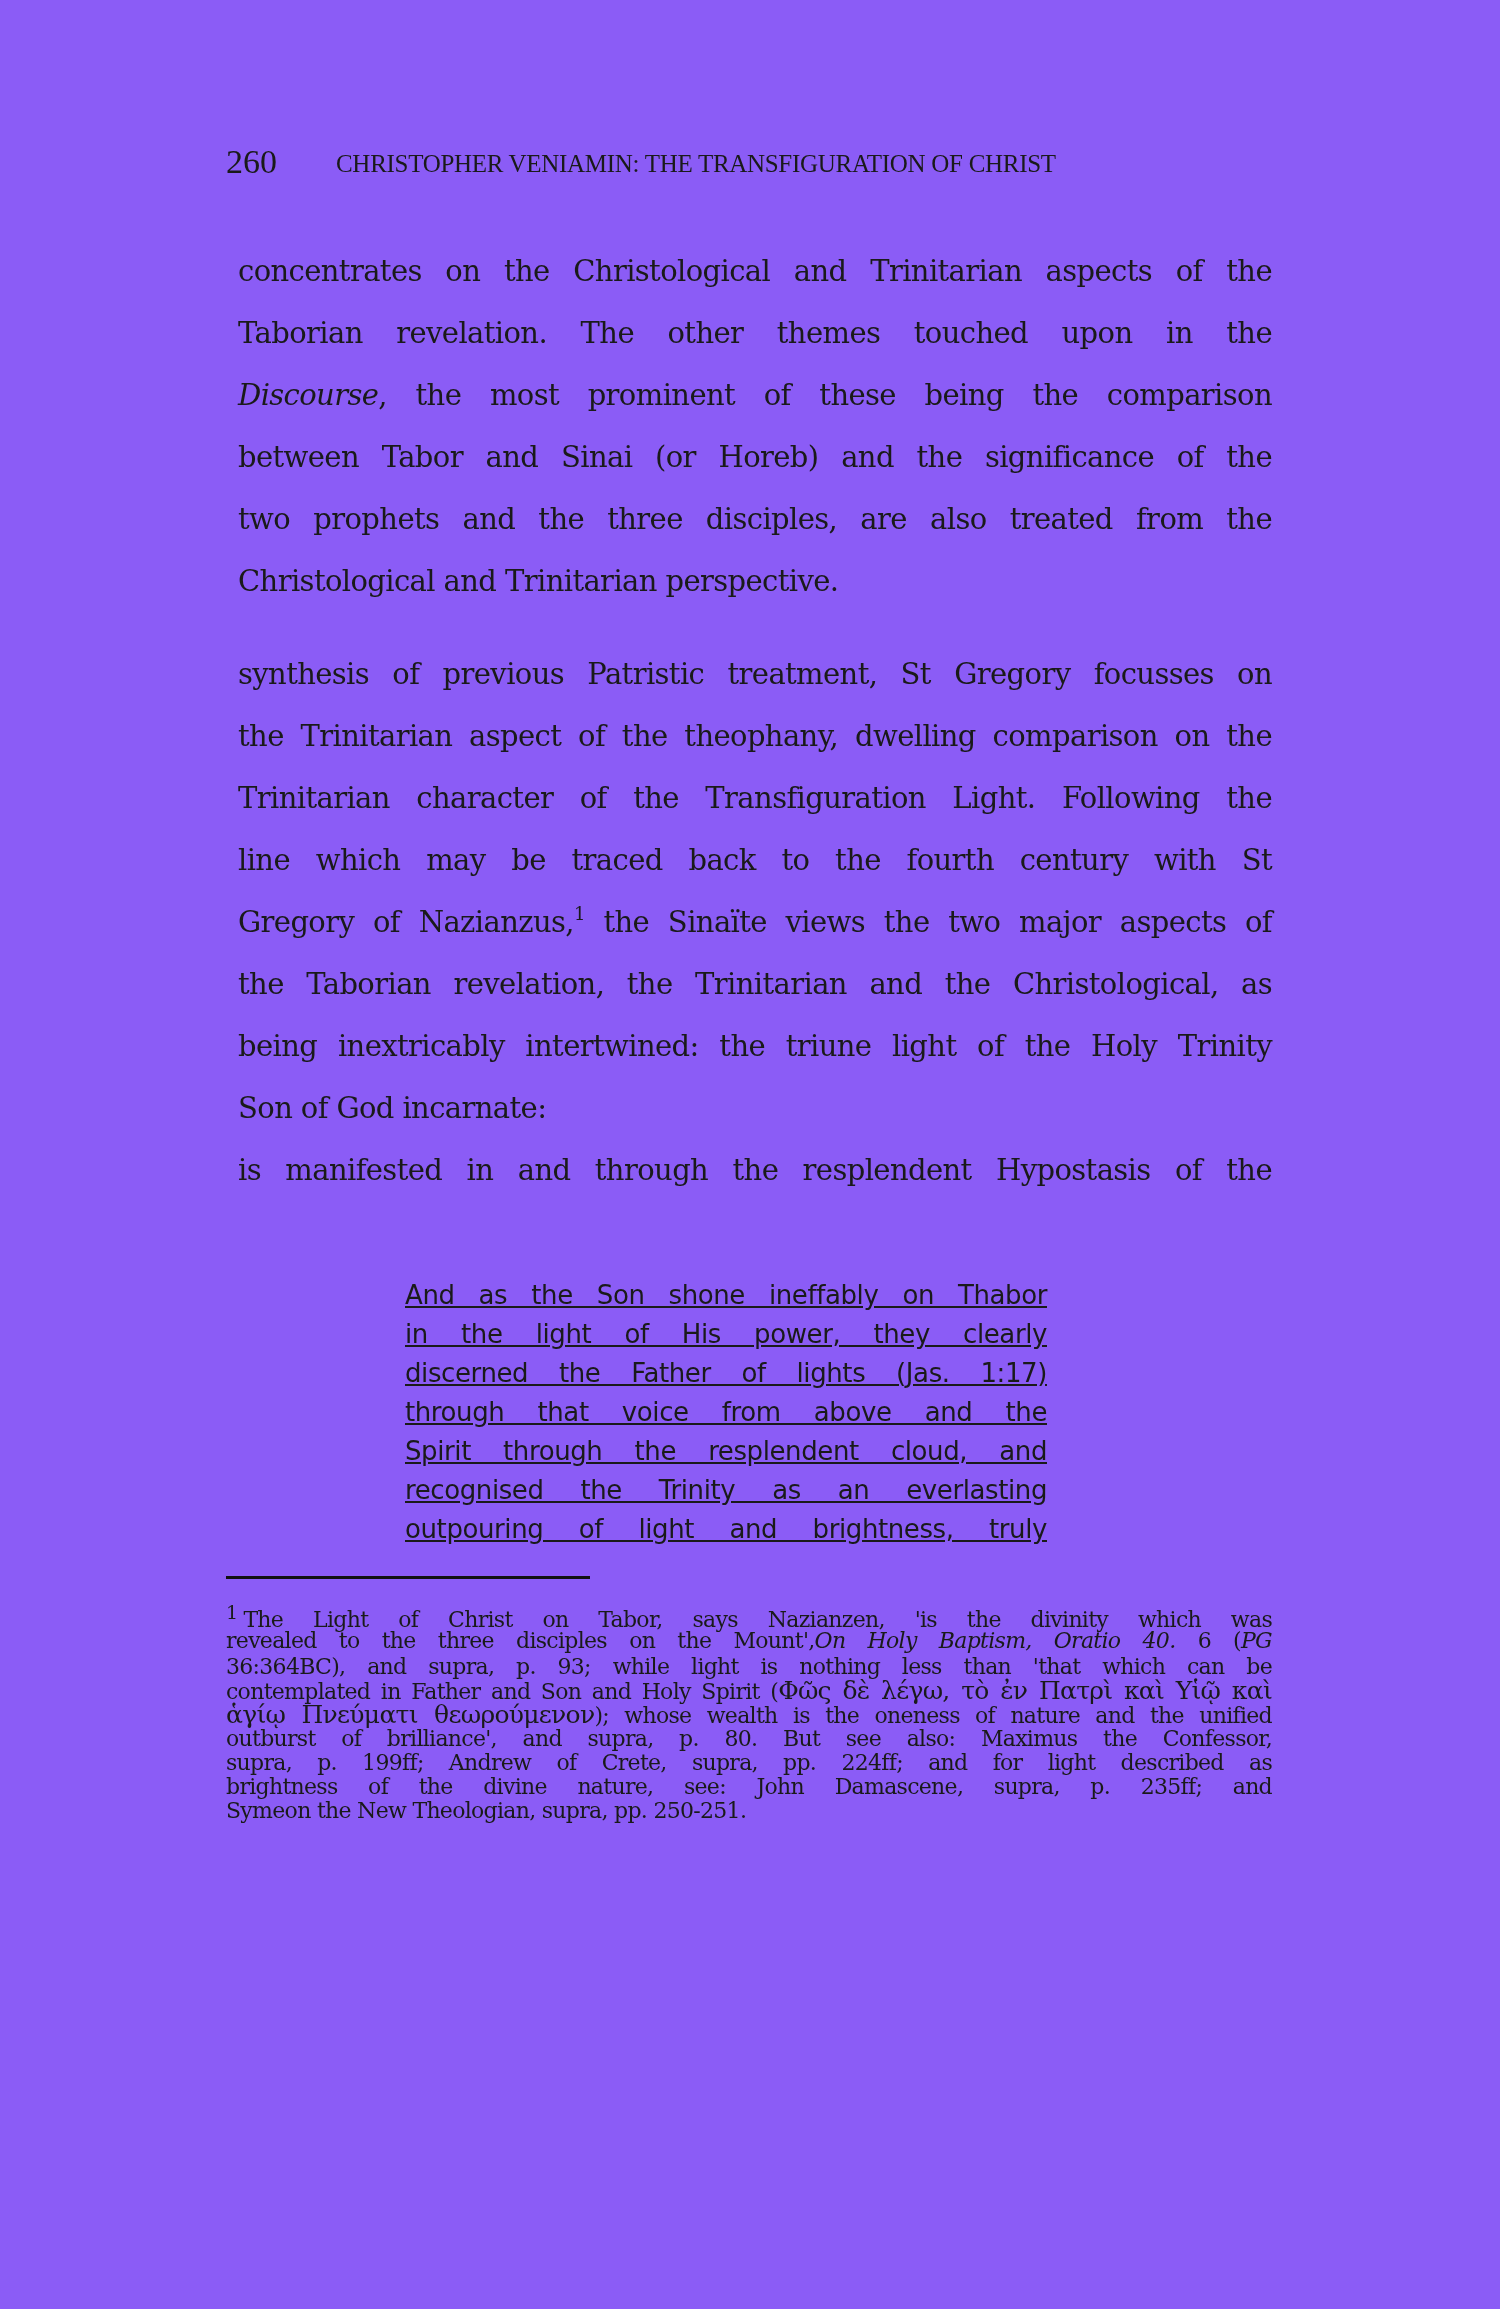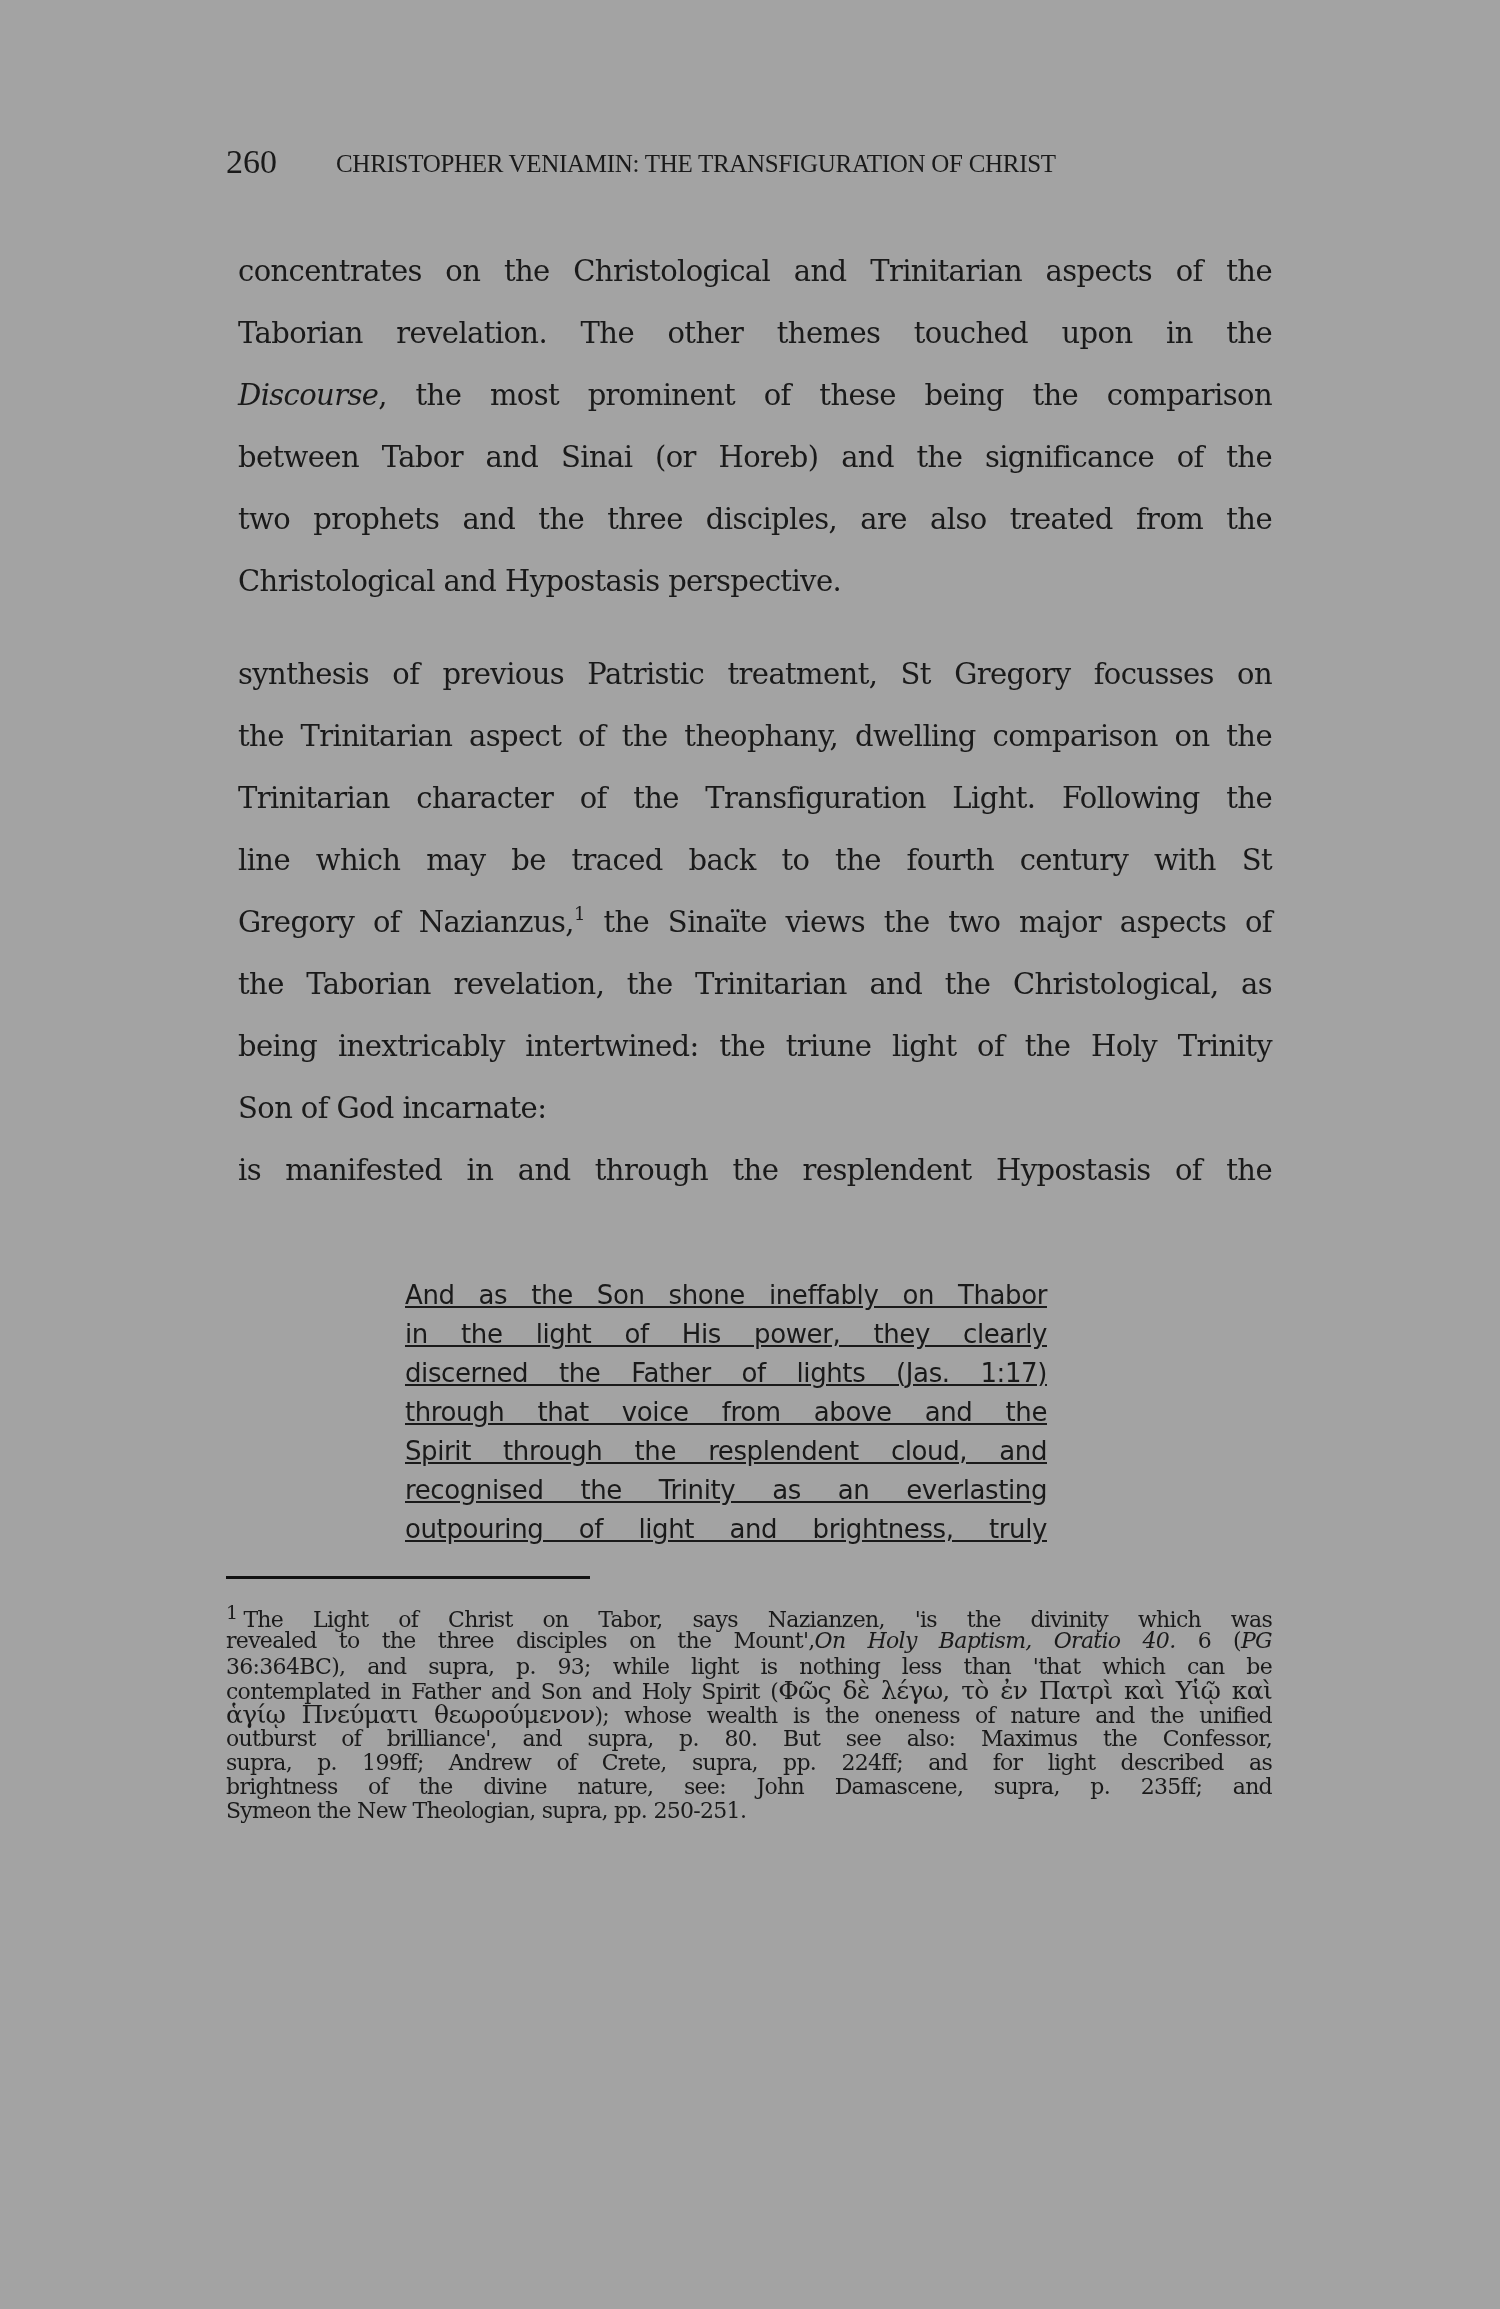--- a/index.html
+++ b/index.html
@@ -1,17 +1,17 @@
 <!DOCTYPE html>
 <html><head>
 <meta charset="utf-8">
 <style>
   html, body { margin: 0; padding: 0; background: #ffffff; }
   body { width: 1500px; height: 2309px; position: relative; overflow: hidden; color: #1a1a1a; }
-  .page { position: absolute; left: 0; top: 0; width: 1500px; height: 2309px; background: #a3a3a3; }
+  .page { position: absolute; left: 0; top: 0; width: 1500px; height: 2309px; background: #8b5cf6; }
   .running-head { position: absolute; left: 226px; top: 140px; width: 1046px; height: 44px;
     font-family: "Liberation Serif", serif; white-space: nowrap; }
   .page-number { position: absolute; left: 0; top: 0; font-size: 34px; line-height: 44px; }
   .head-title { position: absolute; left: 110px; top: 4px; font-size: 25px; line-height: 40px; letter-spacing: -0.3px; }
   .body-text { position: absolute; left: 226px; width: 1046px;
     font-family: "DejaVu Serif", serif; font-size: 29px; line-height: 62px;
     text-align: justify; letter-spacing: -0.6px; margin: 0; }
   .p1 { top: 240px; }
   .p2 { top: 643px; text-indent: 90px; }
   .line { display: block; text-align: justify; text-align-last: justify; height: 62px; margin-left: 12px; }
@@ -40,21 +40,21 @@
     <span class="page-number">260</span>
     <span class="head-title">CHRISTOPHER VENIAMIN: THE TRANSFIGURATION OF CHRIST</span>
   </div>
 
   <div class="body-text p1">
     <span class="line">concentrates on the Christological and Trinitarian aspects of the</span>
     <span class="line">Taborian revelation.  The other themes touched upon in the</span>
     <span class="line"><em>Discourse</em><span>, the most prominent of these being the comparison</span></span>
     <span class="line">between Tabor and Sinai (or Horeb) and the significance of the</span>
     <span class="line">two prophets and the three disciples, are also treated from the</span>
-    <span class="line last">Christological and Hypostasis perspective.</span>
+    <span class="line last">Christological and Trinitarian perspective.</span>
   </div>
 
   <div class="body-text p2">
     <span class="line" style="text-indent:0">synthesis of previous Patristic treatment, St Gregory focusses on</span>
     <span class="line" style="text-indent:0">the Trinitarian aspect of the theophany, dwelling comparison on the</span>
     <span class="line" style="text-indent:0">Trinitarian character of the Transfiguration Light.  Following the</span>
     <span class="line" style="text-indent:0">line which may be traced back to the fourth century with St</span>
     <span class="line" style="text-indent:0"><span>Gregory of Nazianzus,</span><sup>1</sup><span> the Sinaïte views the two major aspects of</span></span>
     <span class="line" style="text-indent:0">the Taborian revelation, the Trinitarian and the Christological, as</span>
     <span class="line" style="text-indent:0">being inextricably intertwined: the triune light of the Holy Trinity</span>

